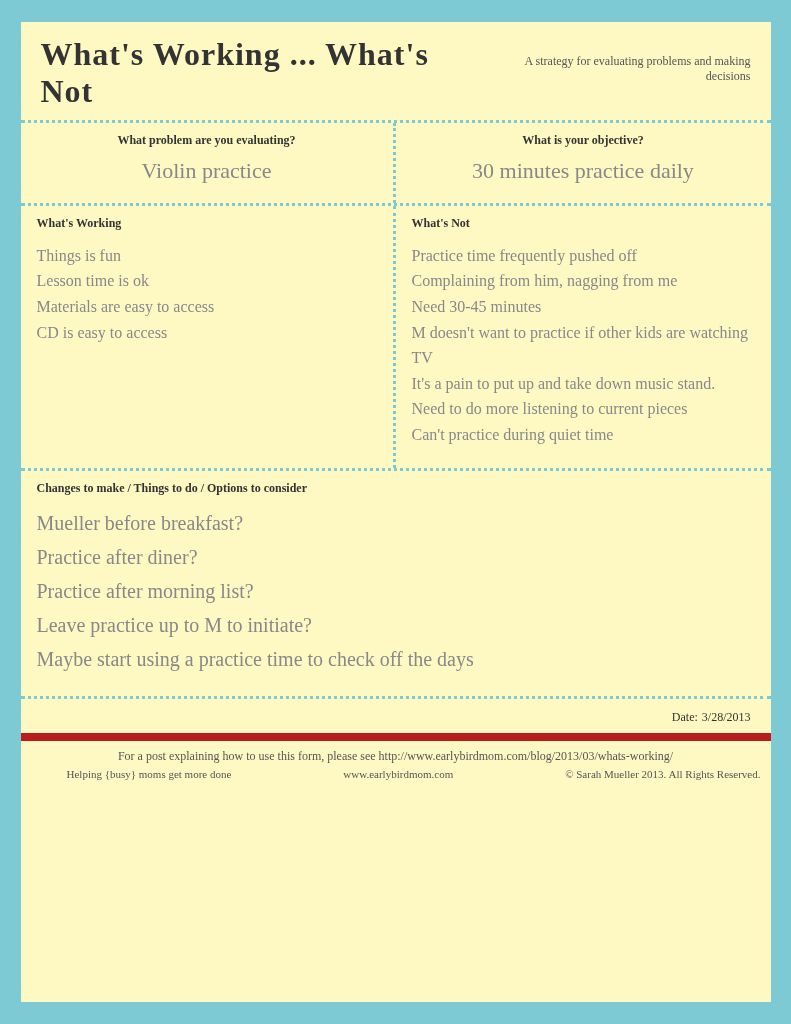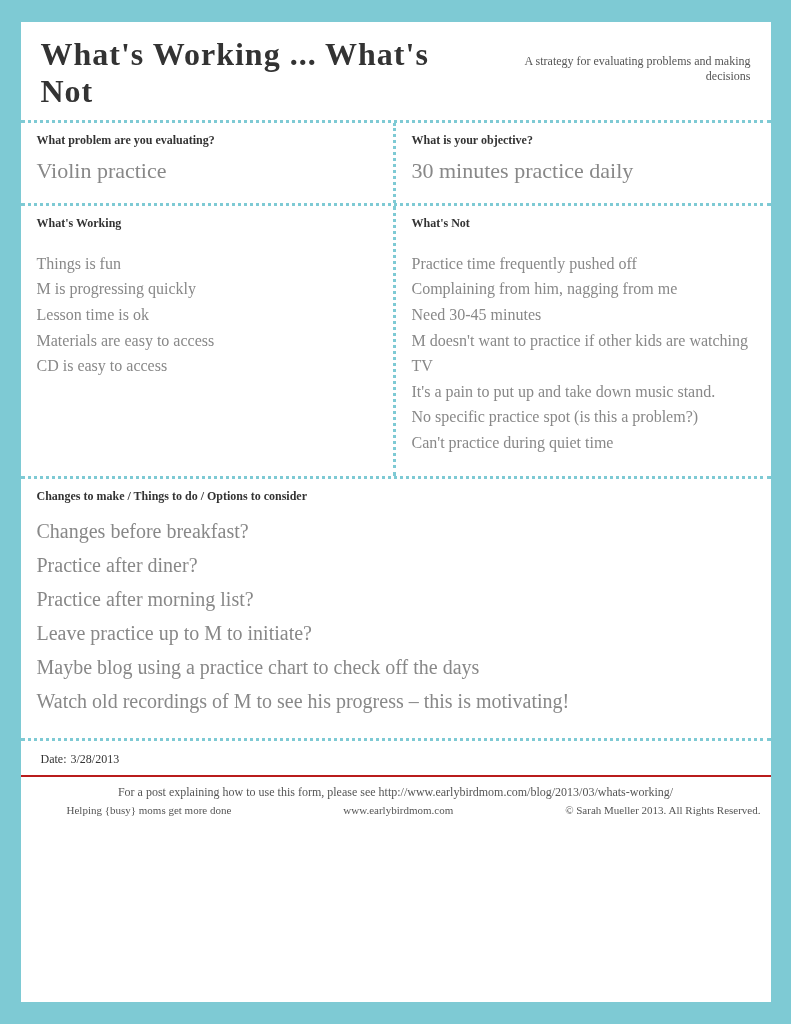--- a/index.html
+++ b/index.html
@@ -6,21 +6,21 @@
     body {
       background-color: #7ecad4;
       font-family: Georgia, 'Times New Roman', serif;
       display: flex;
       justify-content: center;
       align-items: center;
       min-height: 100vh;
       padding: 10px;
     }
     .page {
-      background: #ffffff;
+      background: #fef9c3;
       width: 750px;
       min-height: 980px;
       padding: 0;
       position: relative;
     }
     .header {
       padding: 14px 20px 10px 20px;
       display: flex;
       align-items: baseline;
       justify-content: space-between;
@@ -36,20 +36,21 @@
     .subtitle {
       font-size: 12px;
       color: #555;
       text-align: right;
       max-width: 280px;
     }
     .two-col-section {
       display: grid;
       grid-template-columns: 1fr 1fr;
       border-bottom: 3px dotted #7ecad4;
+      text-align: center;
     }
     .cell {
       padding: 10px 16px 16px 16px;
       border-right: 3px dotted #7ecad4;
       min-height: 60px;
     }
     .cell:last-child {
       border-right: none;
     }
     .cell-label {
@@ -73,21 +74,21 @@
       padding: 10px 16px 20px 16px;
       border-right: 3px dotted #7ecad4;
     }
     .not-col {
       padding: 10px 16px 20px 16px;
     }
     .section-label {
       font-size: 12px;
       font-weight: bold;
       color: #333;
-      margin-bottom: 20px;
+      margin-bottom: 12px;
     }
     .list-item {
       font-family: 'Comic Sans MS', 'Chalkboard SE', cursive;
       font-size: 16px;
       color: #888;
       line-height: 1.6;
     }
     .changes-section {
       padding: 10px 16px 20px 16px;
       border-bottom: 3px dotted #7ecad4;
@@ -99,22 +100,22 @@
       margin-bottom: 10px;
     }
     .changes-item {
       font-family: 'Comic Sans MS', 'Chalkboard SE', cursive;
       font-size: 20px;
       color: #888;
       line-height: 1.7;
     }
     .date-section {
       padding: 8px 20px;
-      text-align: left;
-      border-bottom: 2px solid #b91c1c;
+      text-align: right;
+      border-bottom: 8px solid #b91c1c;
     }
     .date-text {
       font-size: 12px;
       color: #333;
     }
     .footer {
       padding: 8px 10px;
       text-align: center;
     }
     .footer-line1 {
@@ -151,49 +152,47 @@
       <div class="cell-label">What is your objective?</div>
       <div class="cell-value">30 minutes practice daily</div>
     </div>
   </div>
 
   <div class="working-not-section">
     <div class="working-col">
       <div class="section-label">What's Working</div>
       <div>
         <div class="list-item">Things is fun</div>
-        <div class="list-item">M is progressing quickly</div>
         <div class="list-item">Lesson time is ok</div>
         <div class="list-item">Materials are easy to access</div>
         <div class="list-item">CD is easy to access</div>
       </div>
     </div>
     <div class="not-col">
       <div class="section-label">What's Not</div>
       <div>
         <div class="list-item">Practice time frequently pushed off</div>
         <div class="list-item">Complaining from him, nagging from me</div>
         <div class="list-item">Need 30-45 minutes</div>
         <div class="list-item">M doesn't want to practice if other kids are watching TV</div>
         <div class="list-item">It's a pain to put up and take down music stand.</div>
-        <div class="list-item">No specific practice spot (is this a problem?)</div>
+        <div class="list-item">Need to do more listening to current pieces</div>
         <div class="list-item">Can't practice during quiet time</div>
       </div>
     </div>
   </div>
 
   <div class="changes-section">
     <div class="changes-label">Changes to make / Things to do / Options to consider</div>
     <div>
-      <div class="changes-item">Changes before breakfast?</div>
+      <div class="changes-item">Mueller before breakfast?</div>
       <div class="changes-item">Practice after diner?</div>
       <div class="changes-item">Practice after morning list?</div>
       <div class="changes-item">Leave practice up to M to initiate?</div>
-      <div class="changes-item">Maybe blog using a practice chart to check off the days</div>
-      <div class="changes-item">Watch old recordings of M to see his progress – this is motivating!</div>
+      <div class="changes-item">Maybe start using a practice time to check off the days</div>
     </div>
   </div>
 
   <div class="date-section">
     <span class="date-text">Date:</span>
     <span class="date-text">3/28/2013</span>
   </div>
 
   <div class="footer">
     <div class="footer-line1">For a post explaining how to use this form, please see http://www.earlybirdmom.com/blog/2013/03/whats-working/</div>

